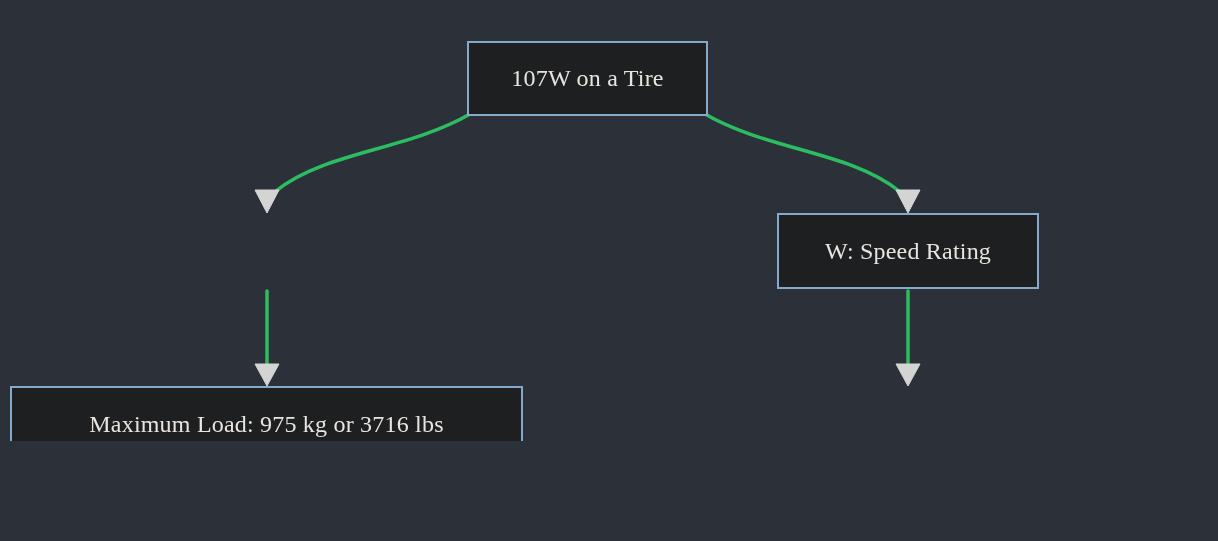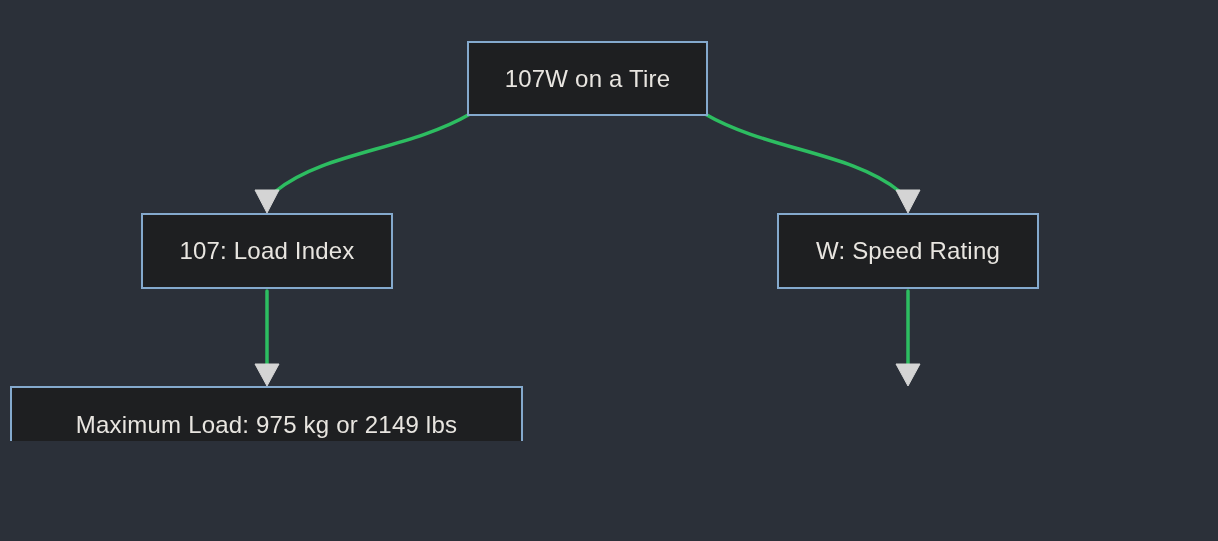--- a/index.html
+++ b/index.html
@@ -6,21 +6,21 @@
     margin: 0;
     padding: 0;
     background: #2b3039;
   }
   .canvas {
     position: relative;
     width: 1218px;
     height: 441px;
     background: #2b3039;
     overflow: hidden;
-    font-family: Liberation Sans, sans-serif;
+    font-family: Liberation Serif, serif;
   }
   .edges {
     position: absolute;
     left: 0;
     top: 0;
     width: 1218px;
     height: 541px;
     pointer-events: none;
   }
   .edges path {
@@ -78,26 +78,23 @@
     <g>
       <path d="M 908 291 L 908 365"></path>
       <polygon points="896,364 920,364 908,386"></polygon>
     </g>
   </svg>
 
   <div class="node node-root">
     <span>107W on a Tire</span>
   </div>
 
-  <div class="node node-load-index">
-    <span>107: Load Index</span>
-  </div>
 
   <div class="node node-speed-rating">
     <span>W: Speed Rating</span>
   </div>
 
   <div class="node node-max-load">
-    <span>Maximum Load: 975 kg or 2149 lbs</span>
+    <span>Maximum Load: 975 kg or 3716 lbs</span>
   </div>
 
 
 </div>
 
 </body></html>

